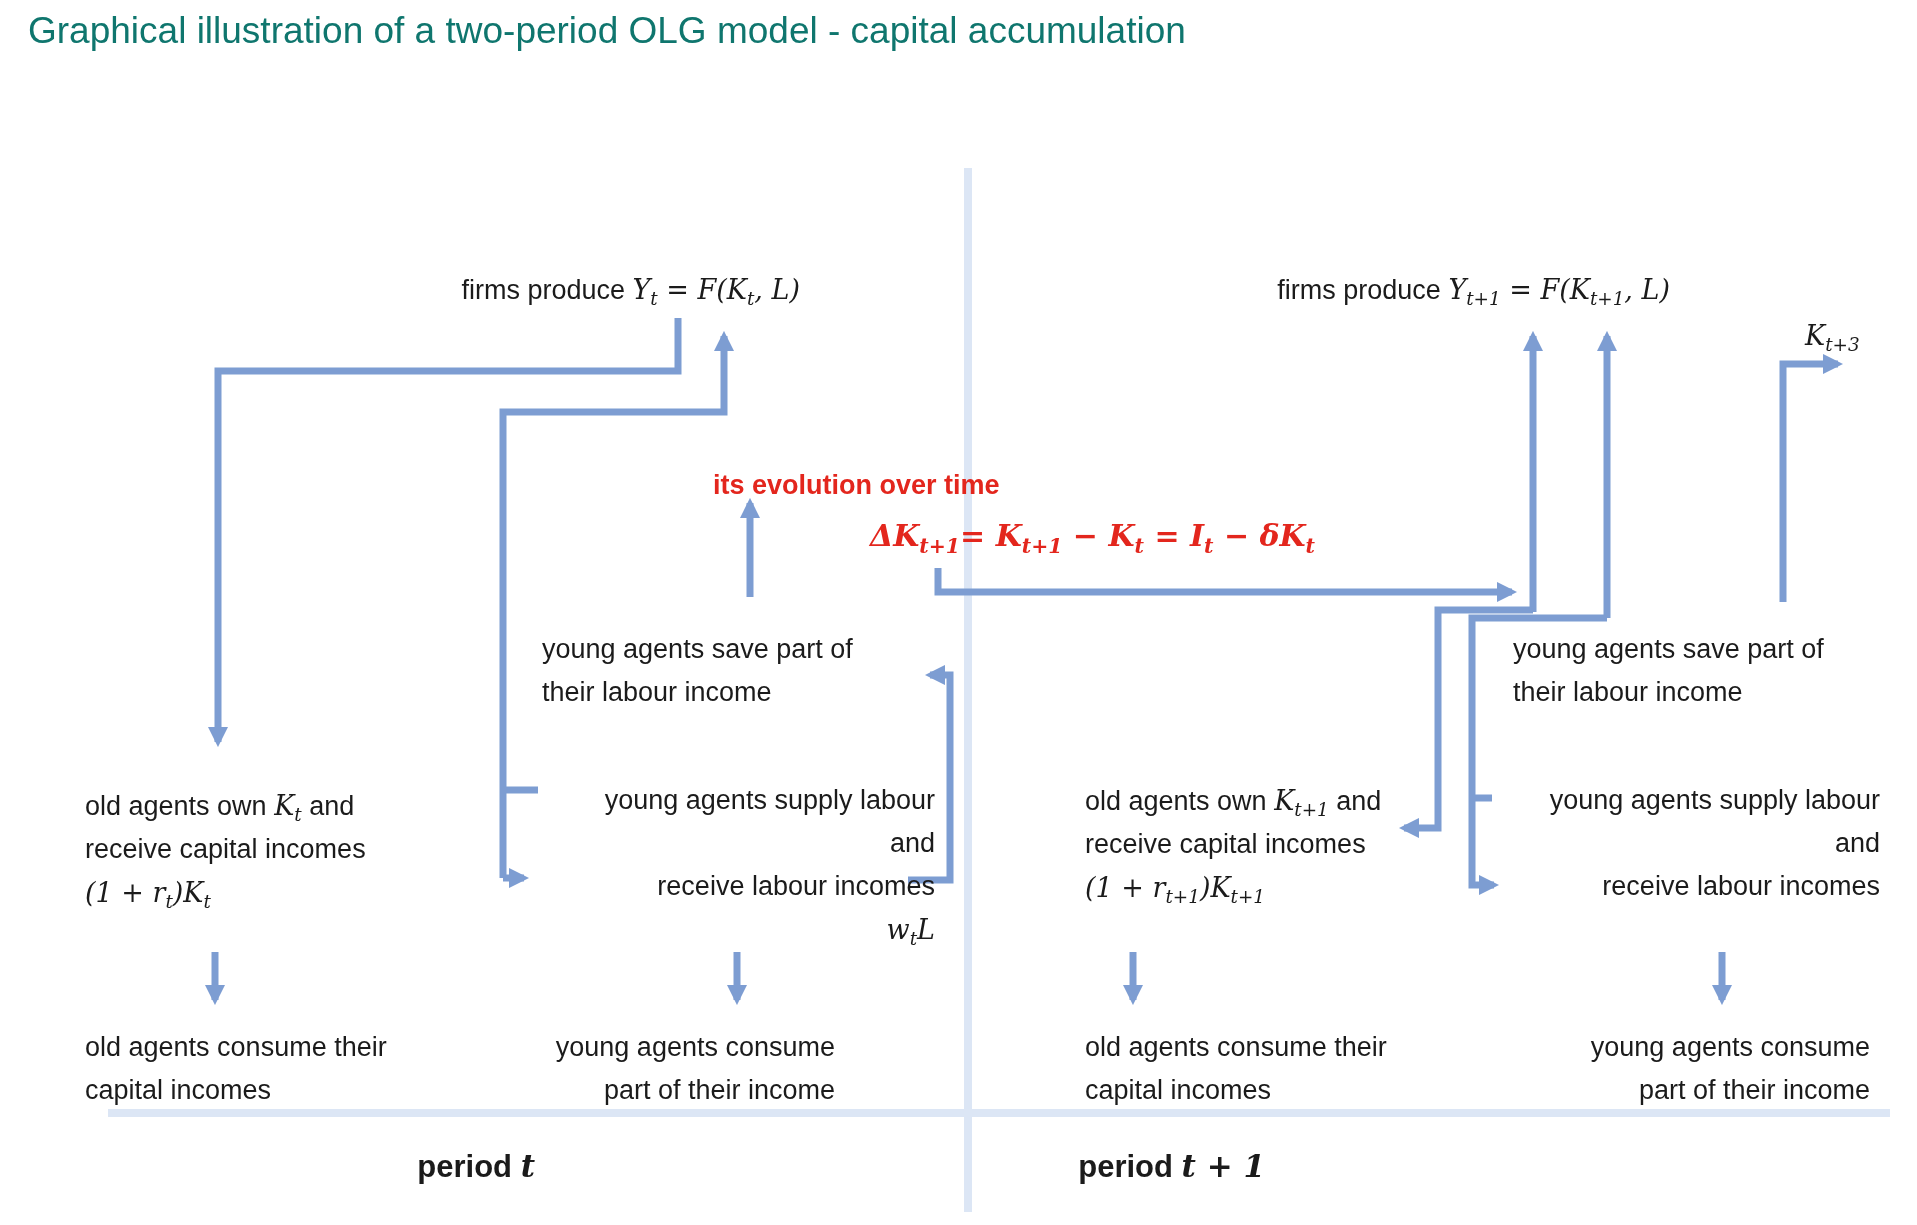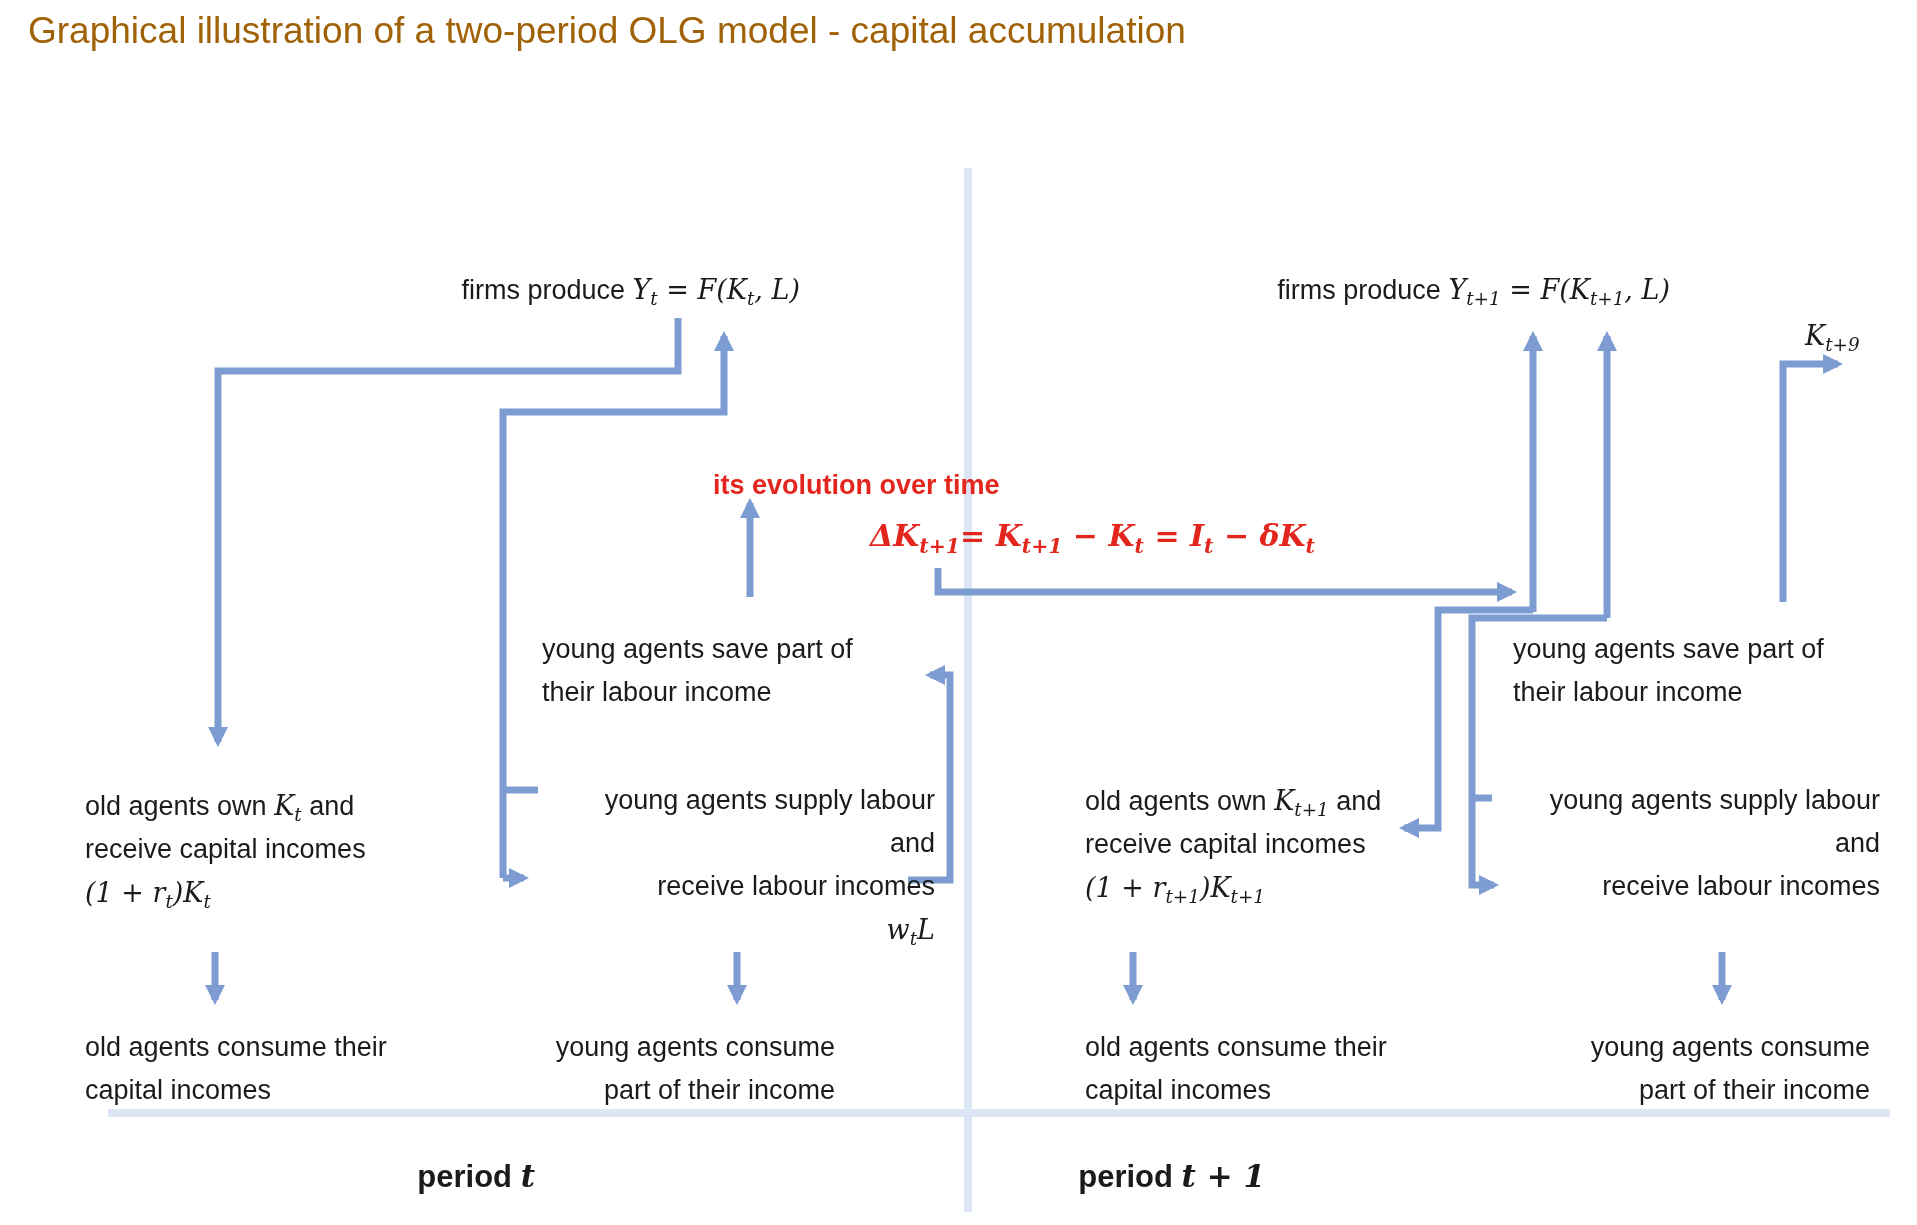--- a/index.html
+++ b/index.html
@@ -23,21 +23,21 @@
   sub{font-size:68%;line-height:0;}
   .rednote{
     font-size:27px;font-weight:bold;line-height:47px;
   }
   .redformula{
     font-size:30px;font-weight:bold;
     font-family:"DejaVu Serif", serif;
   }
   .redformula .mi{font-weight:bold;margin-top:35px;}
   .axis-label{
-    font-size:31px;font-weight:bold;line-height:56px;
+    font-size:31px;font-weight:bold;line-height:36px;
   }
   .guide{background:#dce6f5;}
   svg{position:absolute;left:0;top:0;pointer-events:none;}
   .arrow{stroke-width:7;fill:none;stroke-linejoin:miter;}
 </style>
 </head>
 <body>
 
 <div id="canvas">
 
@@ -67,21 +67,21 @@
       <polyline class="arrow" points="1533,610 1438,610 1438,828 1404,828" marker-end="url(#ah)"></polyline>
       <polyline class="arrow" points="1607,618 1607,336" marker-end="url(#ah)"></polyline>
       <polyline class="arrow" points="1607,618 1472,618 1472,885 1494,885" marker-end="url(#ah)"></polyline>
       <line class="arrow" x1="1472" y1="798" x2="1492" y2="798"></line>
       <polyline class="arrow" points="1783,602 1783,364 1838,364" marker-end="url(#ah)"></polyline>
       <polyline class="arrow" points="1133,952 1133,1000" marker-end="url(#ah)"></polyline>
       <polyline class="arrow" points="1722,952 1722,1000" marker-end="url(#ah)"></polyline>
     </g>
   </svg>
 
-  <div class="abs" id="title" style="color:#a16207;">Graphical illustration of a two-period OLG model - capital accumulation</div>
+  <div class="abs" id="title" style="color:#0f766e;">Graphical illustration of a two-period OLG model - capital accumulation</div>
 
   <div class="abs tb center" style="left:300px;top:268px;width:500px;">firms produce <span class="mi">Y<sub>t</sub> = F(K<sub>t</sub>, L)</span></div>
 
   <div class="abs tb" style="left:85px;top:784px;width:390px;">
     <div>old agents own <span class="mi">K<sub>t</sub></span> and</div>
     <div>receive capital incomes</div>
     <div><span class="mi">(1 + r<sub>t</sub>)K<sub>t</sub></span></div>
   </div>
 
   <div class="abs tb" style="left:85px;top:1026px;width:390px;">
@@ -104,21 +104,21 @@
   <div class="abs tb center" style="left:495px;top:1026px;width:340px;">
     <div>young agents consume</div>
     <div>part of their income</div>
   </div>
 
   <div class="abs rednote" style="left:713px;top:462px;color:#E3261D;">its  evolution over time</div>
   <div class="abs redformula" style="left:870px;top:518px;width:540px;color:#E3261D;"><span class="mi">ΔK<sub>t+1</sub>= K<sub>t+1</sub> − K<sub>t</sub> = I<sub>t</sub> − δK<sub>t</sub></span></div>
 
   <div class="abs tb center" style="left:1130px;top:268px;width:540px;">firms produce <span class="mi">Y<sub>t+1</sub> = F(K<sub>t+1</sub>, L)</span></div>
 
-  <div class="abs tb" style="left:1805px;top:314px;width:100px;"><span class="mi">K<sub>t+9</sub></span></div>
+  <div class="abs tb" style="left:1805px;top:314px;width:100px;"><span class="mi">K<sub>t+3</sub></span></div>
 
   <div class="abs tb" style="left:1085px;top:779px;width:400px;">
     <div>old agents own <span class="mi">K<sub>t+1</sub></span> and</div>
     <div>receive capital incomes</div>
     <div><span class="mi">(1 + r<sub>t+1</sub>)K<sub>t+1</sub></span></div>
   </div>
 
   <div class="abs tb" style="left:1085px;top:1026px;width:390px;">
     <div>old agents consume their</div>
     <div>capital incomes</div>

